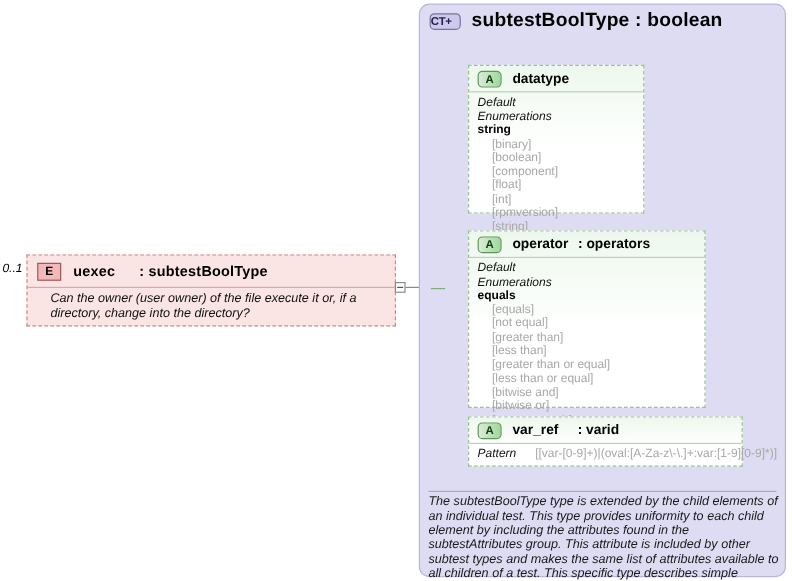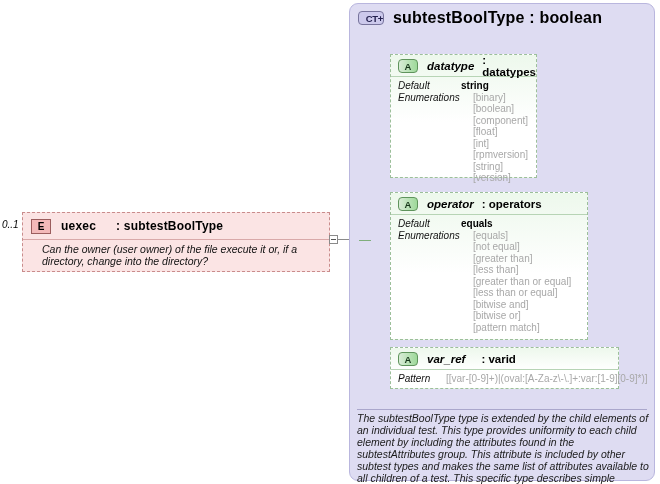--- a/index.html
+++ b/index.html
@@ -128,21 +128,21 @@
   .badge-ct {
     width: 26px;
     height: 14px;
     border: 1px solid #77749c;
     border-radius: 4px;
     background: #ccc9ec;
     color: #23204e;
     font-size: 9.5px;
     font-weight: bold;
     line-height: 13px;
-    text-align: right;
+    text-align: left;
     box-sizing: border-box;
     flex: none;
     letter-spacing: -0.3px;
   }
   #ct-title {
     font-size: 16px;
     font-weight: bold;
     margin-left: 9px;
     letter-spacing: 0.2px;
   }
@@ -178,30 +178,30 @@
     font-weight: bold;
     line-height: 13px;
     text-align: center;
     box-sizing: border-box;
     flex: none;
   }
   .attr-name {
     font-size: 11.5px;
     font-weight: bold;
     margin-left: 9px;
-    font-style: italic;
   }
   .attr-type {
     font-size: 11.5px;
     font-weight: bold;
     margin-left: 8px;
   }
   .attr-body {
     display: flex;
     padding: 3px 0 0 7px;
+    flex-direction: column;
   }
   .facet-labels {
     width: 63px;
     flex: none;
     font-style: italic;
     font-size: 10px;
     line-height: 11.5px;
     color: #111;
   }
   .facet-values {
@@ -277,21 +277,20 @@
     <span class="badge-ct">CT+</span>
     <span id="ct-title">subtestBoolType : boolean</span>
   </div>
 
   <div class="tree-h" style="left:9px; top:236px; width:12px; background:#7fae7c;"></div>
 
   <div class="attr-box" style="left:40px; top:50px; width:147px; height:124px;">
     <div class="attr-header">
       <span class="badge-a">A</span>
       <span class="attr-name">datatype</span>
-      <span class="attr-type">: datatypes</span>
     </div>
     <div class="attr-body">
       <div class="facet-labels">
         <div>Default</div>
         <div>Enumerations</div>
       </div>
       <div class="facet-values">
         <div class="facet-default">string</div>
         <div class="facet-enum">[binary]</div>
         <div class="facet-enum">[boolean]</div>

